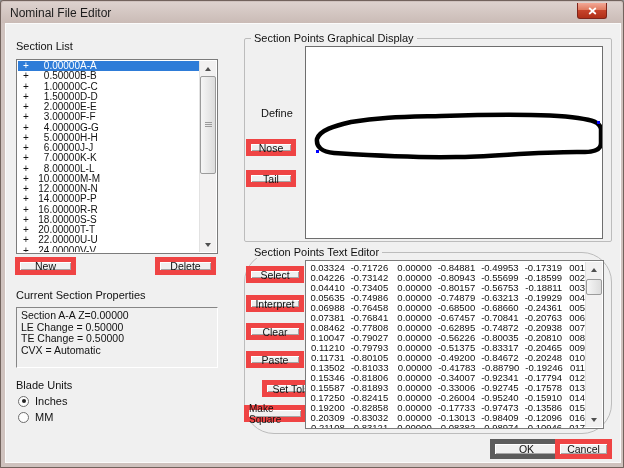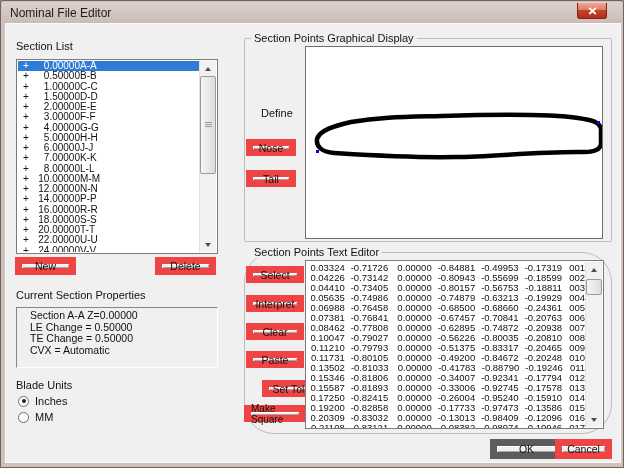--- a/index.html
+++ b/index.html
@@ -45,28 +45,28 @@
   .sb-btn{position:absolute;left:0;width:16px;height:15px;display:flex;align-items:center;justify-content:center;}
   .sb-up{top:0;}
   .sb-down{bottom:0;}
   .tri-up{width:0;height:0;border-left:3.5px solid transparent;border-right:3.5px solid transparent;border-bottom:4px solid #4f4f4f;}
   .tri-down{width:0;height:0;border-left:3.5px solid transparent;border-right:3.5px solid transparent;border-top:4px solid #4f4f4f;}
   .sb-thumb{position:absolute;left:0;width:16px;background:linear-gradient(90deg,#f6f6f6,#dcdcdc);border:1px solid #9b9b9b;border-radius:2px;}
   .grip{position:absolute;left:4px;top:50%;margin-top:-3px;width:7px;}
   .grip div{height:1px;background:#9b9b9b;margin-bottom:1px;}
   .btn{
     position:absolute;display:flex;align-items:center;justify-content:center;
-    background:#f0f0f0;border:7px solid #ef4444;font-size:10.5px;color:#111;
+    background:#f0f0f0;border:5px solid #ef4444;font-size:10.5px;color:#111;
     box-shadow:inset 1px 1px 0 #ffffff, inset -1px -1px 0 #a6a6a6;cursor:pointer;
     font-family:"Liberation Sans",sans-serif;
   }
   .props-box{
     position:absolute;left:10px;top:283px;width:202px;height:61px;
     background:#f0f0f0;border:1px solid;border-color:#868686 #ffffff #ffffff #868686;
-    padding:2px 13px;overflow:hidden;
+    padding:2px 4px;overflow:hidden;
   }
   .prop-line{font-size:10.5px;line-height:11.5px;white-space:nowrap;color:#111;}
   .radio-row{position:absolute;display:flex;align-items:center;cursor:pointer;}
   .radio{width:11px;height:11px;border-radius:50%;background:#fdfdfd;border:1px solid #6d6d6d;position:relative;}
   .radio.checked::after{content:"";position:absolute;left:2.5px;top:2.5px;width:4px;height:4px;border-radius:50%;background:#222;}
   .radio-label{margin-left:6px;font-size:11px;}
   
   .groupbox{position:absolute;border:1px solid #bcbcbc;border-radius:2px;}
   .group-label{position:absolute;top:-7px;left:6px;background:#f0f0f0;padding:0 3px;font-size:11px;color:#111;}
   .canvas{

